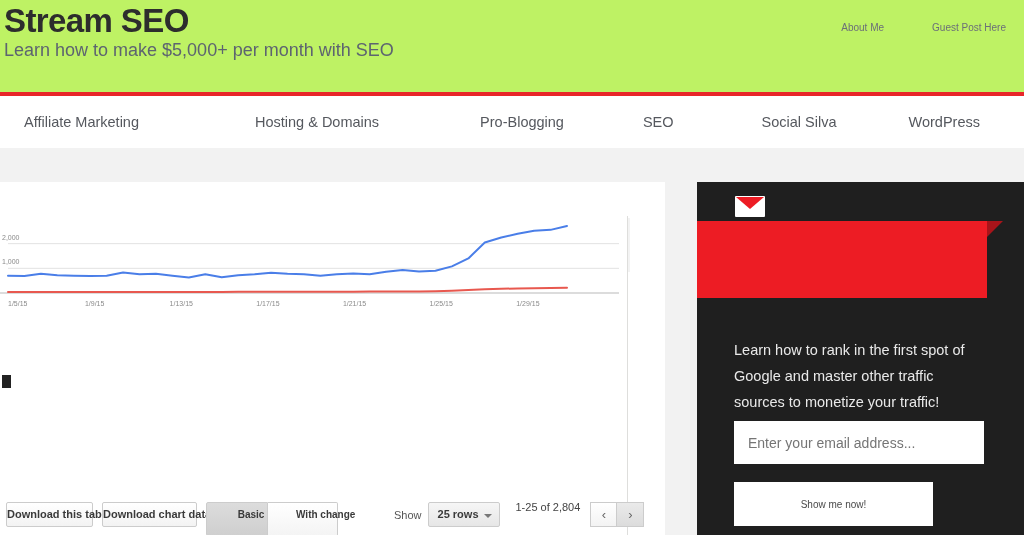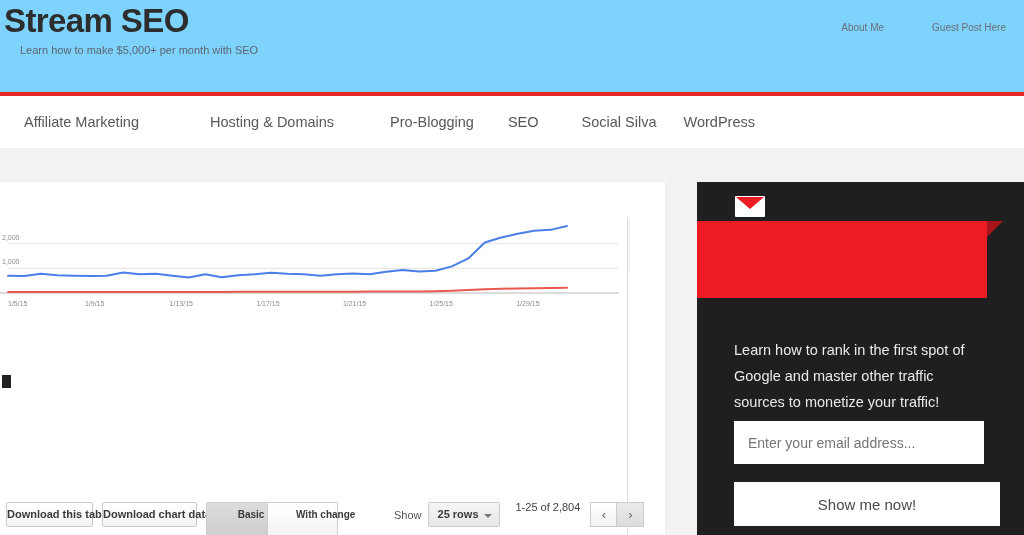--- a/index.html
+++ b/index.html
@@ -8,47 +8,47 @@
     width: 1024px; height: 535px;
     background: #f2f2f2;
     font-family: "Liberation Sans", sans-serif;
     overflow: hidden;
     position: relative;
   }
 
   
   .site-header {
     position: absolute; left: 0; top: 0; width: 1024px; height: 92px;
-    background: #7dd3fc;
+    background: #bef264;
   }
   .brand { position: absolute; left: 4px; top: 2px; }
   .brand-title {
     font-size: 33px; font-weight: bold; color: #2d2d2d;
     letter-spacing: -0.6px; line-height: 38px; margin: 0;
   }
   .brand-tagline {
-    font-size: 11px; color: #5d6470; line-height: 17px; margin: 2px 0 0 16px;
+    font-size: 18px; color: #5d6470; line-height: 17px; margin: 2px 0 0 0;
   }
   .top-nav {
     position: absolute; right: 18px; top: 18px;
     display: flex; gap: 48px;
   }
   .top-nav a {
     font-size: 10px; color: #6b6f78; text-decoration: none; line-height: 20px;
   }
 
   
   .red-rule {
     position: absolute; left: 0; top: 92px; width: 1024px; height: 4px;
     background: #e8262a;
   }
   .main-nav {
     position: absolute; left: 0; top: 96px; width: 1024px; height: 52px;
     background: #ffffff;
-    display: flex; align-items: center;
+    display: flex; align-items: center; gap: 45px;
   }
   .main-nav a {
     font-size: 14.5px; color: #55585e; text-decoration: none;
     display: block; white-space: nowrap;
   }
   .main-nav a:nth-child(1) { margin-left: 24px; }
   .main-nav a { margin-right: 0; }
 
   
   .content-card {
@@ -177,24 +177,24 @@
     position: absolute; left: 37px; top: 140px; width: 250px;
     color: #e9e9e9; font-size: 14.5px; line-height: 26px;
   }
   .email-input {
     position: absolute; left: 37px; top: 239px; width: 250px; height: 43px;
     background: #ffffff; border: none;
     font-family: "Liberation Sans", sans-serif;
     font-size: 14px; color: #6e7279; padding: 0 14px;
   }
   .submit-btn {
-    position: absolute; left: 37px; top: 300px; width: 266px; height: 44px;
+    position: absolute; left: 37px; top: 300px; width: 199px; height: 44px;
     background: #ffffff; border: none;
     font-family: "Liberation Sans", sans-serif;
-    font-size: 15px; color: #4a4a4a; cursor: pointer;
+    font-size: 10px; color: #4a4a4a; cursor: pointer;
   }
 </style>
 </head>
 <body>
 
 <div class="site-header">
   <div class="brand">
     <h1 class="brand-title">Stream SEO</h1>
     <p class="brand-tagline">Learn how to make $5,000+ per month with SEO</p>
   </div>

